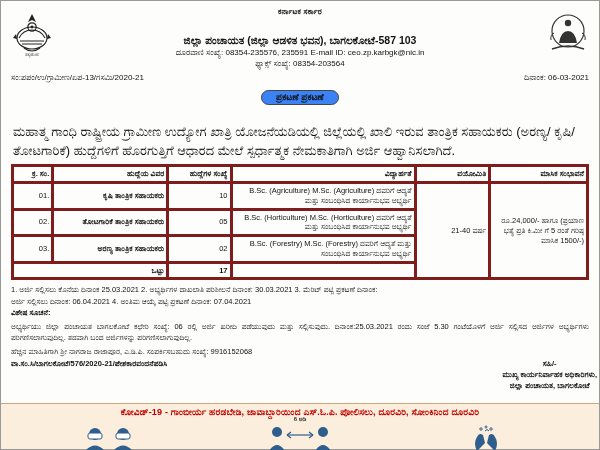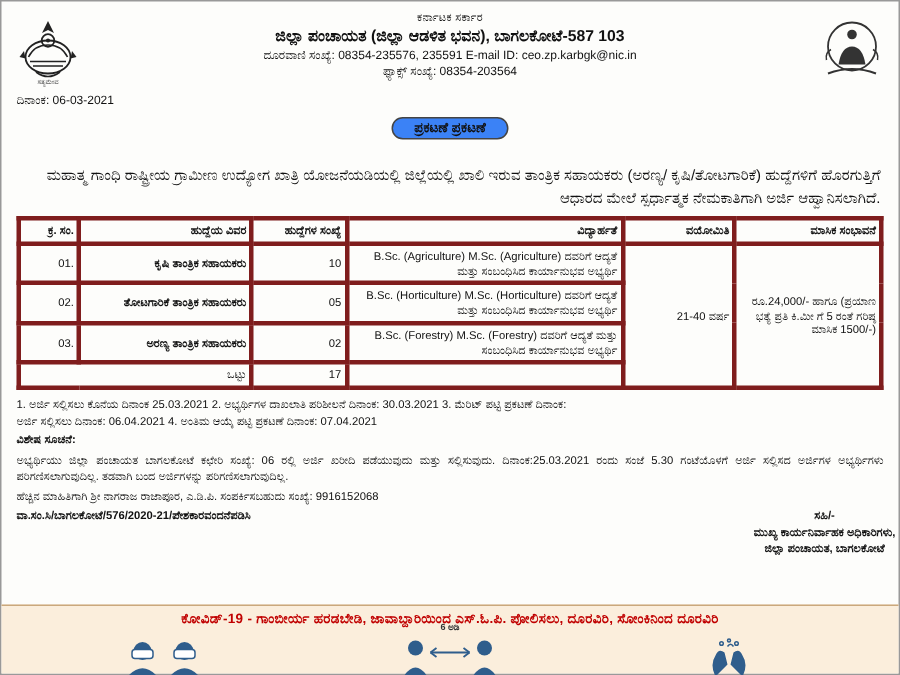--- a/index.html
+++ b/index.html
@@ -30,23 +30,23 @@
     display:flex; align-items:center; justify-content:center;
   }
   .emblem svg { display:block; }
   .head-center {
     flex:1 1 auto;
     text-align:center;
     padding:0 4px;
   }
   .head-line1 {
     font-size:7.5px;
-    font-weight:normal;
+    font-weight:bold;
     letter-spacing:.2px;
-    margin-bottom:1px;
+    margin-bottom:17px;
   }
   .head-line2 {
     font-size:10.5px;
     font-weight:bold;
     line-height:1.15;
     margin-bottom:2px;
   }
   .head-line3, .head-line4 {
     font-size:8px;
     line-height:1.35;
@@ -69,23 +69,23 @@
     border-radius:9px;
     padding:1px 14px;
     font-size:9px;
     font-weight:bold;
     background:#3b82f6;
   }
 
   
   .intro {
     padding:2px 12px 4px 12px;
-    font-size:10px;
+    font-size:13px;
     line-height:1.45;
-    text-align:right;
+    text-align:left;
     margin-top:16px;
   }
 
   
   .tbl-wrap { padding:0 10px; }
   table.main {
     width:100%;
     border-collapse:collapse;
     font-size:7.5px;
   }
@@ -98,21 +98,21 @@
     margin-top:31px;
   }
   table.main th { font-weight:bold; font-size:7.5px; }
   .col-sl   { width:7%; }
   .col-post { width:20%; }
   .col-num  { width:11%; }
   .col-qual { width:32%; }
   .col-age  { width:13%; }
   .col-pay  { width:17%; }
   .cell-bold { font-weight:bold; }
-  .row-total td { font-weight:normal; }
+  .row-total td { font-weight:bold; }
 
   
   .dates {
     padding:4px 10px 0 10px;
     font-size:7.5px;
     line-height:1.5;
     text-align:justify;
   }
   .subhead { font-weight:bold; }
   .notes {
@@ -212,20 +212,21 @@
         <circle cx="22" cy="14" r="3.2" fill="#333"></circle>
         <path d="M13 34 q2 -12 9 -12 q7 0 9 12 z" fill="#333"></path>
         <path d="M6 40 q16 -6 32 0" fill="none" stroke="#333" stroke-width="1.4"></path>
         <path d="M8 24 q-4 2 -3 7" fill="none" stroke="#333" stroke-width="1"></path>
         <path d="M36 24 q4 2 3 7" fill="none" stroke="#333" stroke-width="1"></path>
       </svg>
     </div>
   </div>
 
   <div class="ref-row">
+    <div>ಸಂ:ಪಪಂ/ಉ/ಗ್ರಾಮೀಣ/ಏಪ-13/ಗಸಮಿ/2020-21</div>
     <div>ದಿನಾಂಕ: 06-03-2021</div>
   </div>
 
   <div class="badge-wrap">
     <span class="badge">ಪ್ರಕಟಣೆ ಪ್ರಕಟಣೆ</span>
   </div>
 
   <div class="intro">ಮಹಾತ್ಮ ಗಾಂಧಿ ರಾಷ್ಟ್ರೀಯ ಗ್ರಾಮೀಣ ಉದ್ಯೋಗ ಖಾತ್ರಿ ಯೋಜನೆಯಡಿಯಲ್ಲಿ ಜಿಲ್ಲೆಯಲ್ಲಿ ಖಾಲಿ ಇರುವ ತಾಂತ್ರಿಕ ಸಹಾಯಕರು (ಅರಣ್ಯ/ ಕೃಷಿ/ತೋಟಗಾರಿಕೆ) ಹುದ್ದೆಗಳಿಗೆ ಹೊರಗುತ್ತಿಗೆ ಆಧಾರದ ಮೇಲೆ ಸ್ಪರ್ಧಾತ್ಮಕ ನೇಮಕಾತಿಗಾಗಿ ಅರ್ಜಿ ಆಹ್ವಾನಿಸಲಾಗಿದೆ.</div>
 
   <div class="tbl-wrap">

